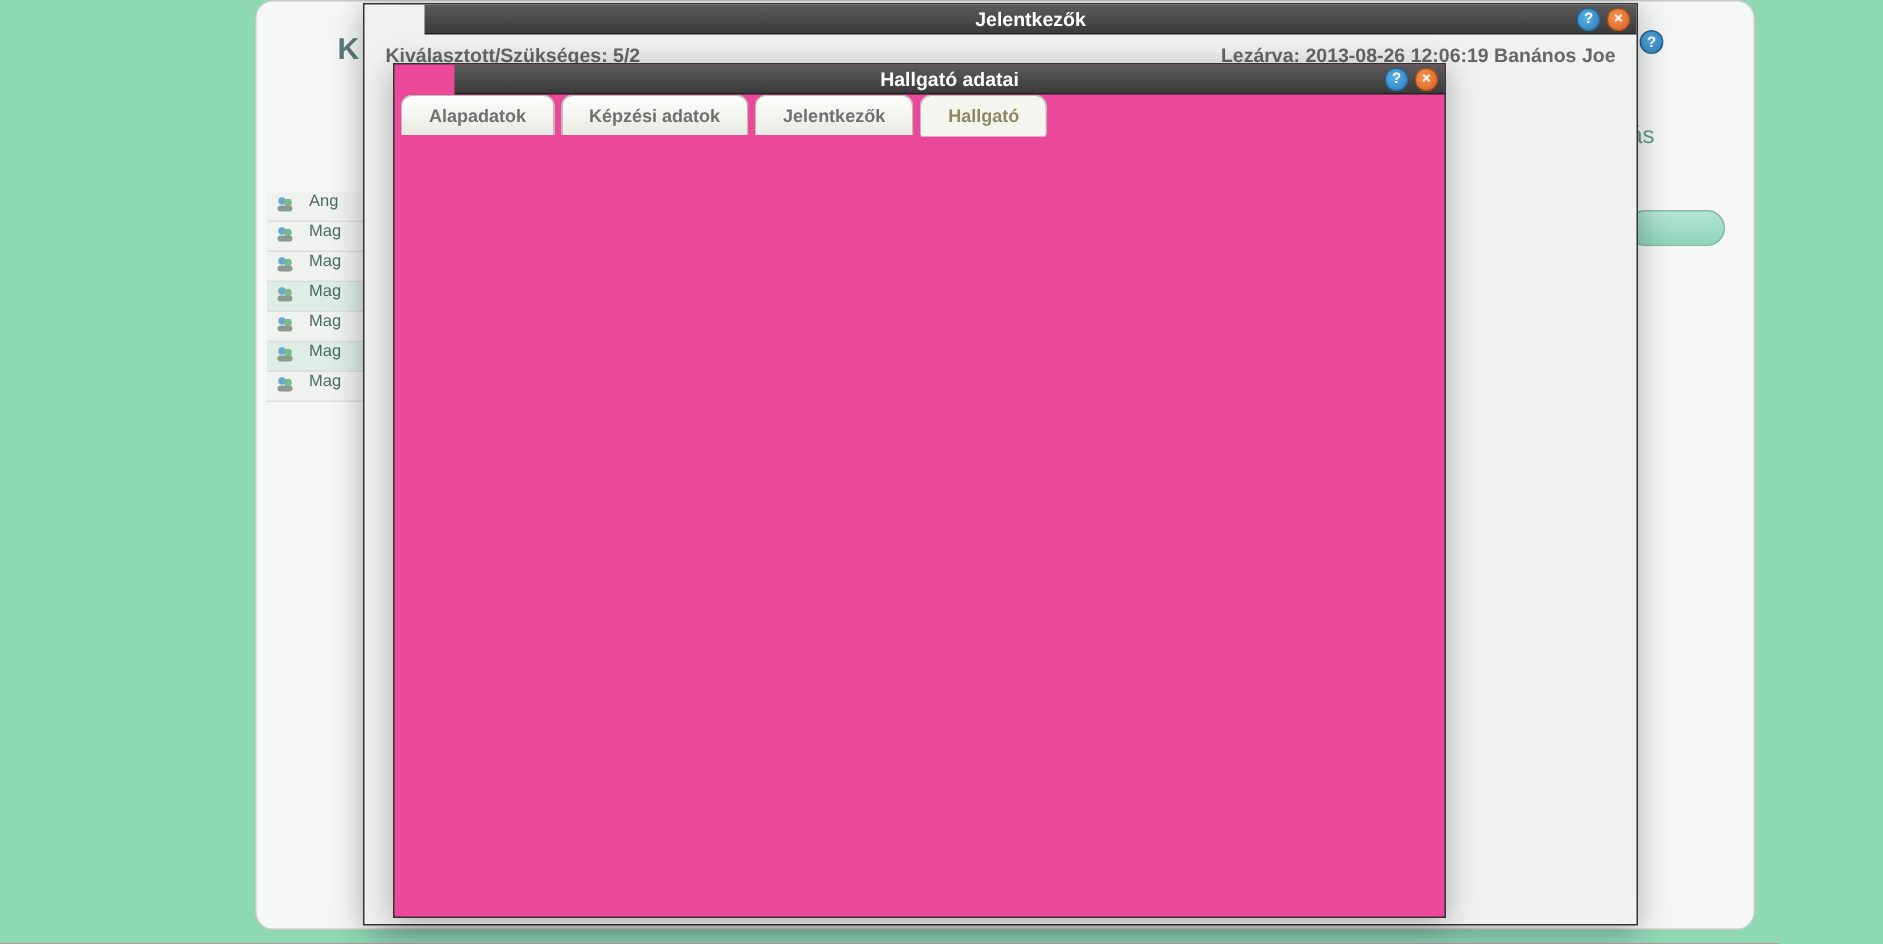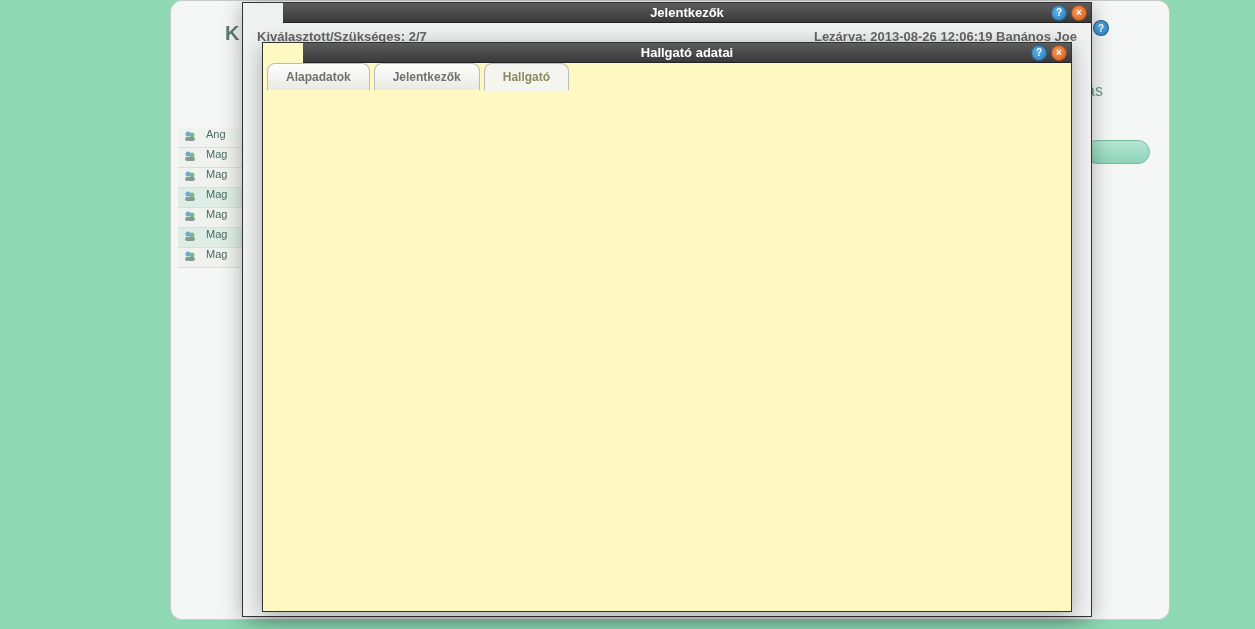--- a/index.html
+++ b/index.html
@@ -141,23 +141,23 @@
       justify-content: space-between;
       padding: 6px 14px;
       color: #666;
       font-size: 13px;
       font-weight: bold;
     }
 
     .modal2 {
       left: 262px;
       top: 42px;
-      width: 810px;
+      width: 702px;
       height: 570px;
-      background: #fef9c3;
+      background: #ec4899;
     }
     .modal2-body {
       height: calc(100% - 20px);
     }
 
     .tabs {
       display: flex;
       gap: 4px;
       margin-left: 4px;
       position: relative;
@@ -297,33 +297,34 @@
 
 <div class="modal modal1">
   <div class="modal-title">
     <span>Jelentkezők</span>
     <div class="modal-icons">
       <div class="circle-icon help-circle">?</div>
       <div class="circle-icon close-circle">×</div>
     </div>
   </div>
   <div class="modal1-info">
-    <span>Kiválasztott/Szükséges: 2/7</span>
+    <span>Kiválasztott/Szükséges: 5/2</span>
     <span>Lezárva: 2013-08-26 12:06:19 Banános Joe</span>
   </div>
 </div>
 
 <div class="modal modal2">
   <div class="modal-title">
     <span>Hallgató adatai</span>
     <div class="modal-icons">
       <div class="circle-icon help-circle">?</div>
       <div class="circle-icon close-circle">×</div>
     </div>
   </div>
   <div class="modal2-body">
     <div class="tabs">
       <div class="tab">Alapadatok</div>
+      <div class="tab">Képzési adatok</div>
       <div class="tab">Jelentkezők</div>
       <div class="tab active">Hallgató</div>
     </div>
   </div>
 </div>
 
 </body></html>

